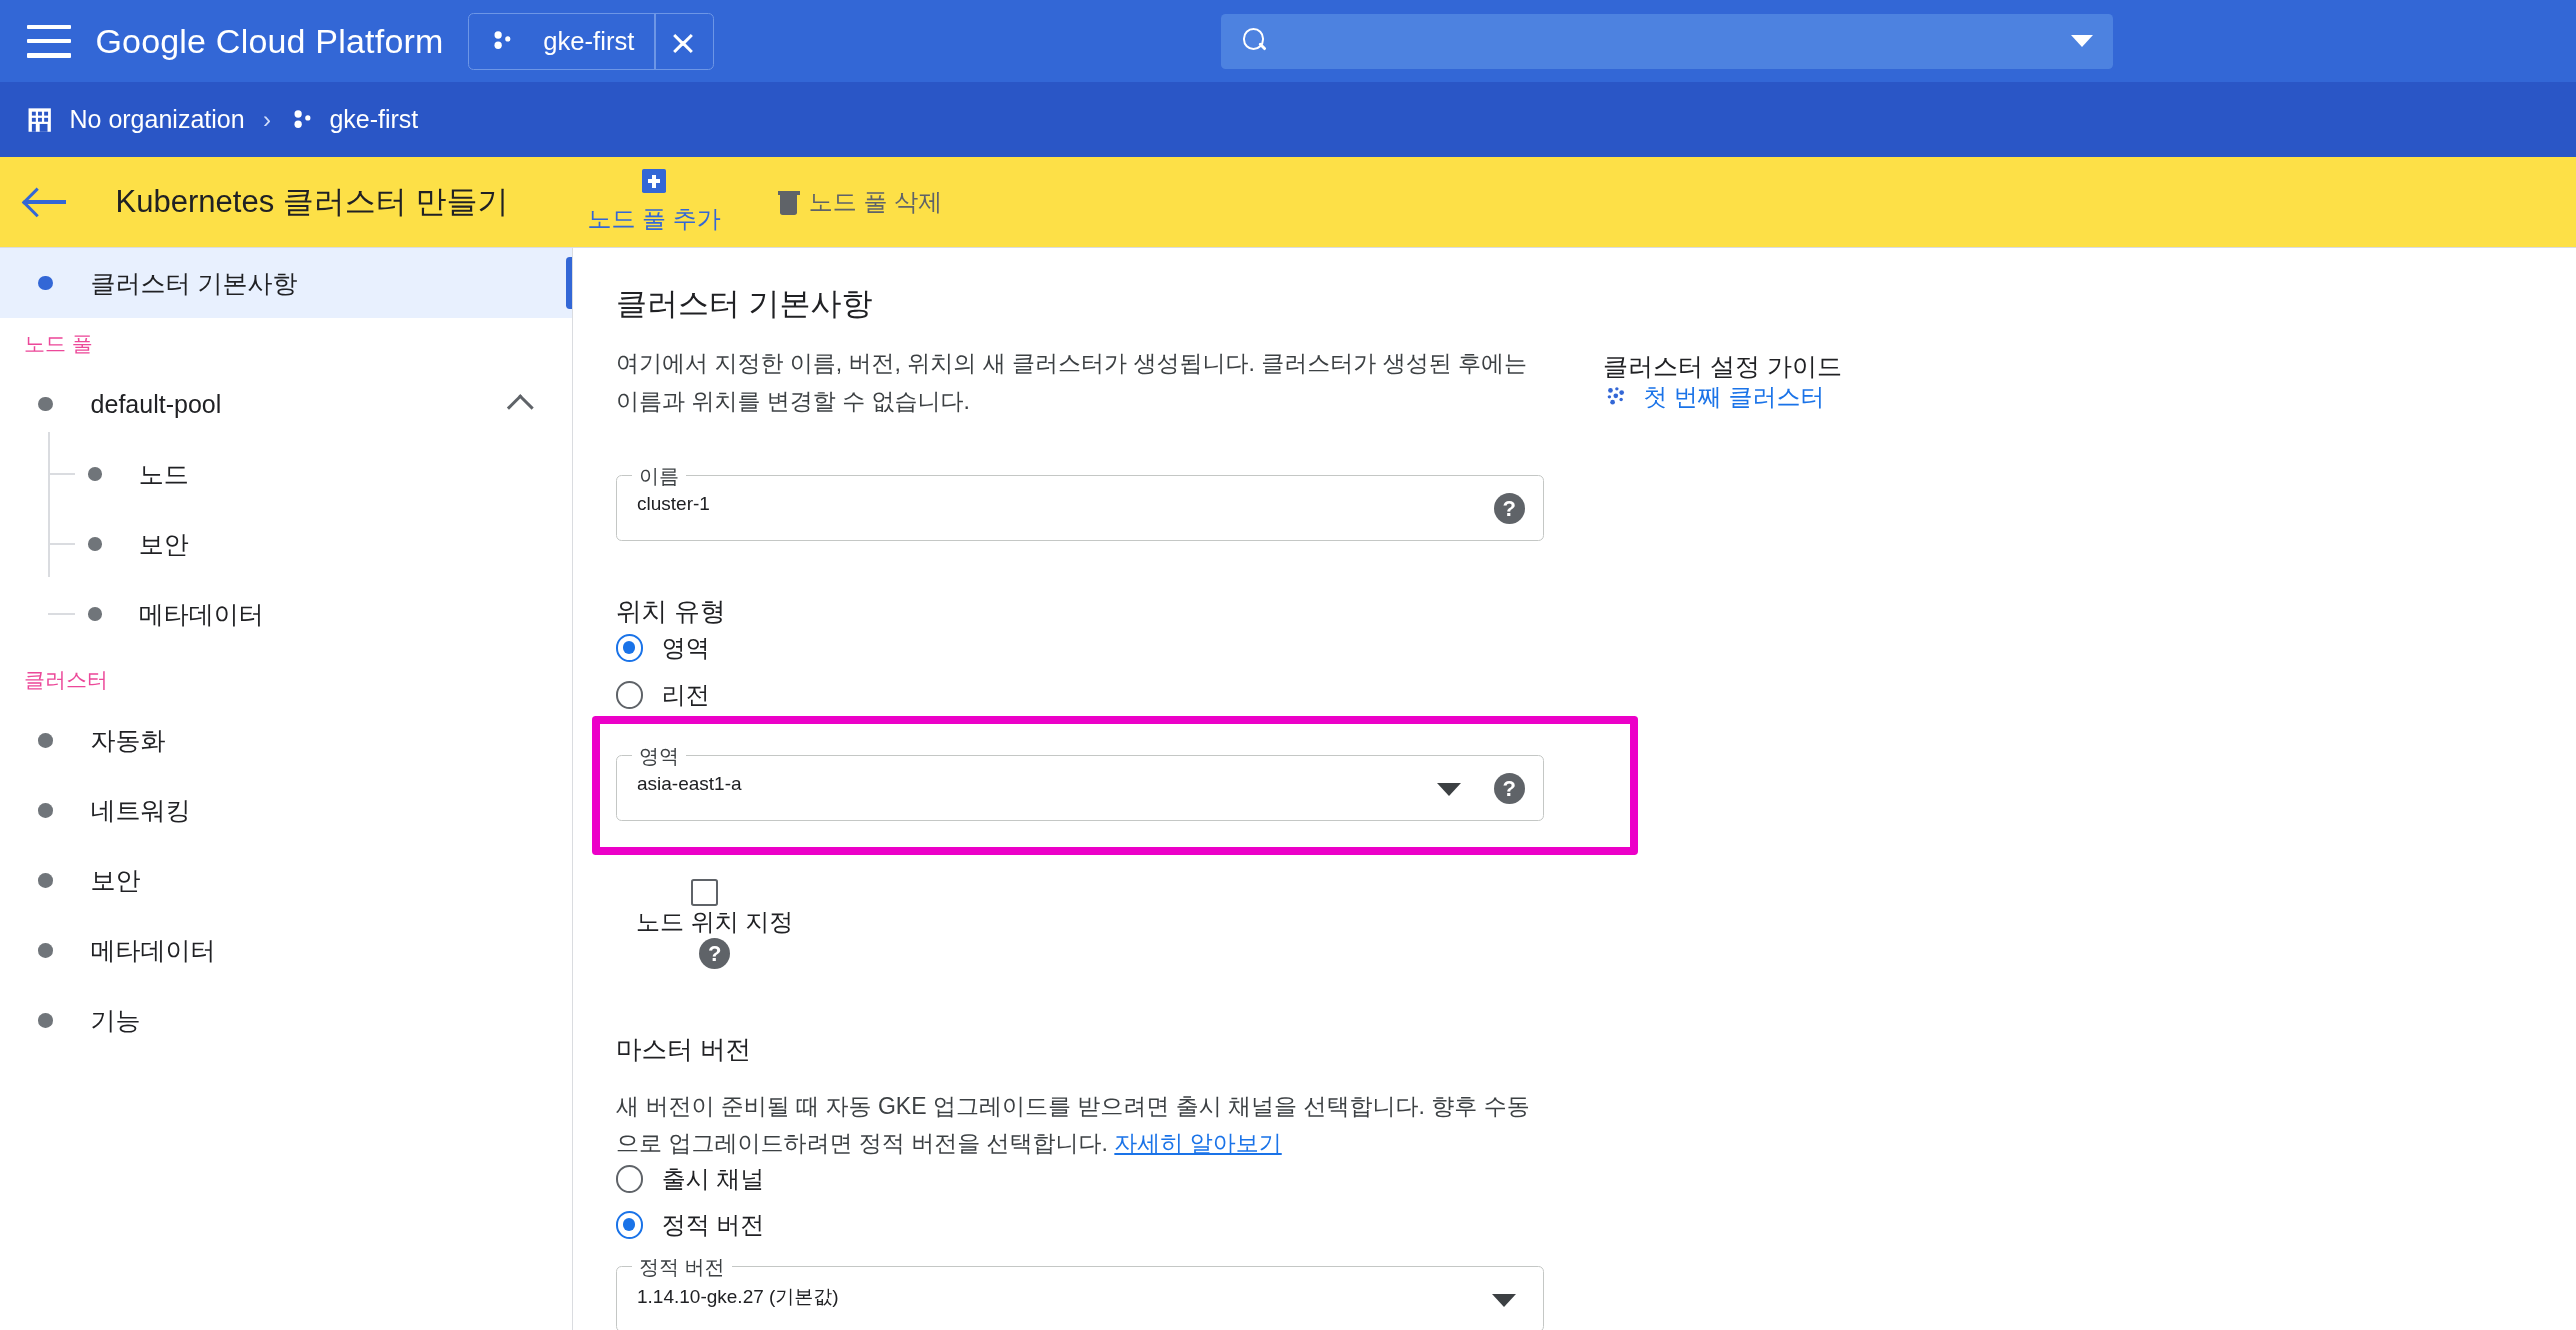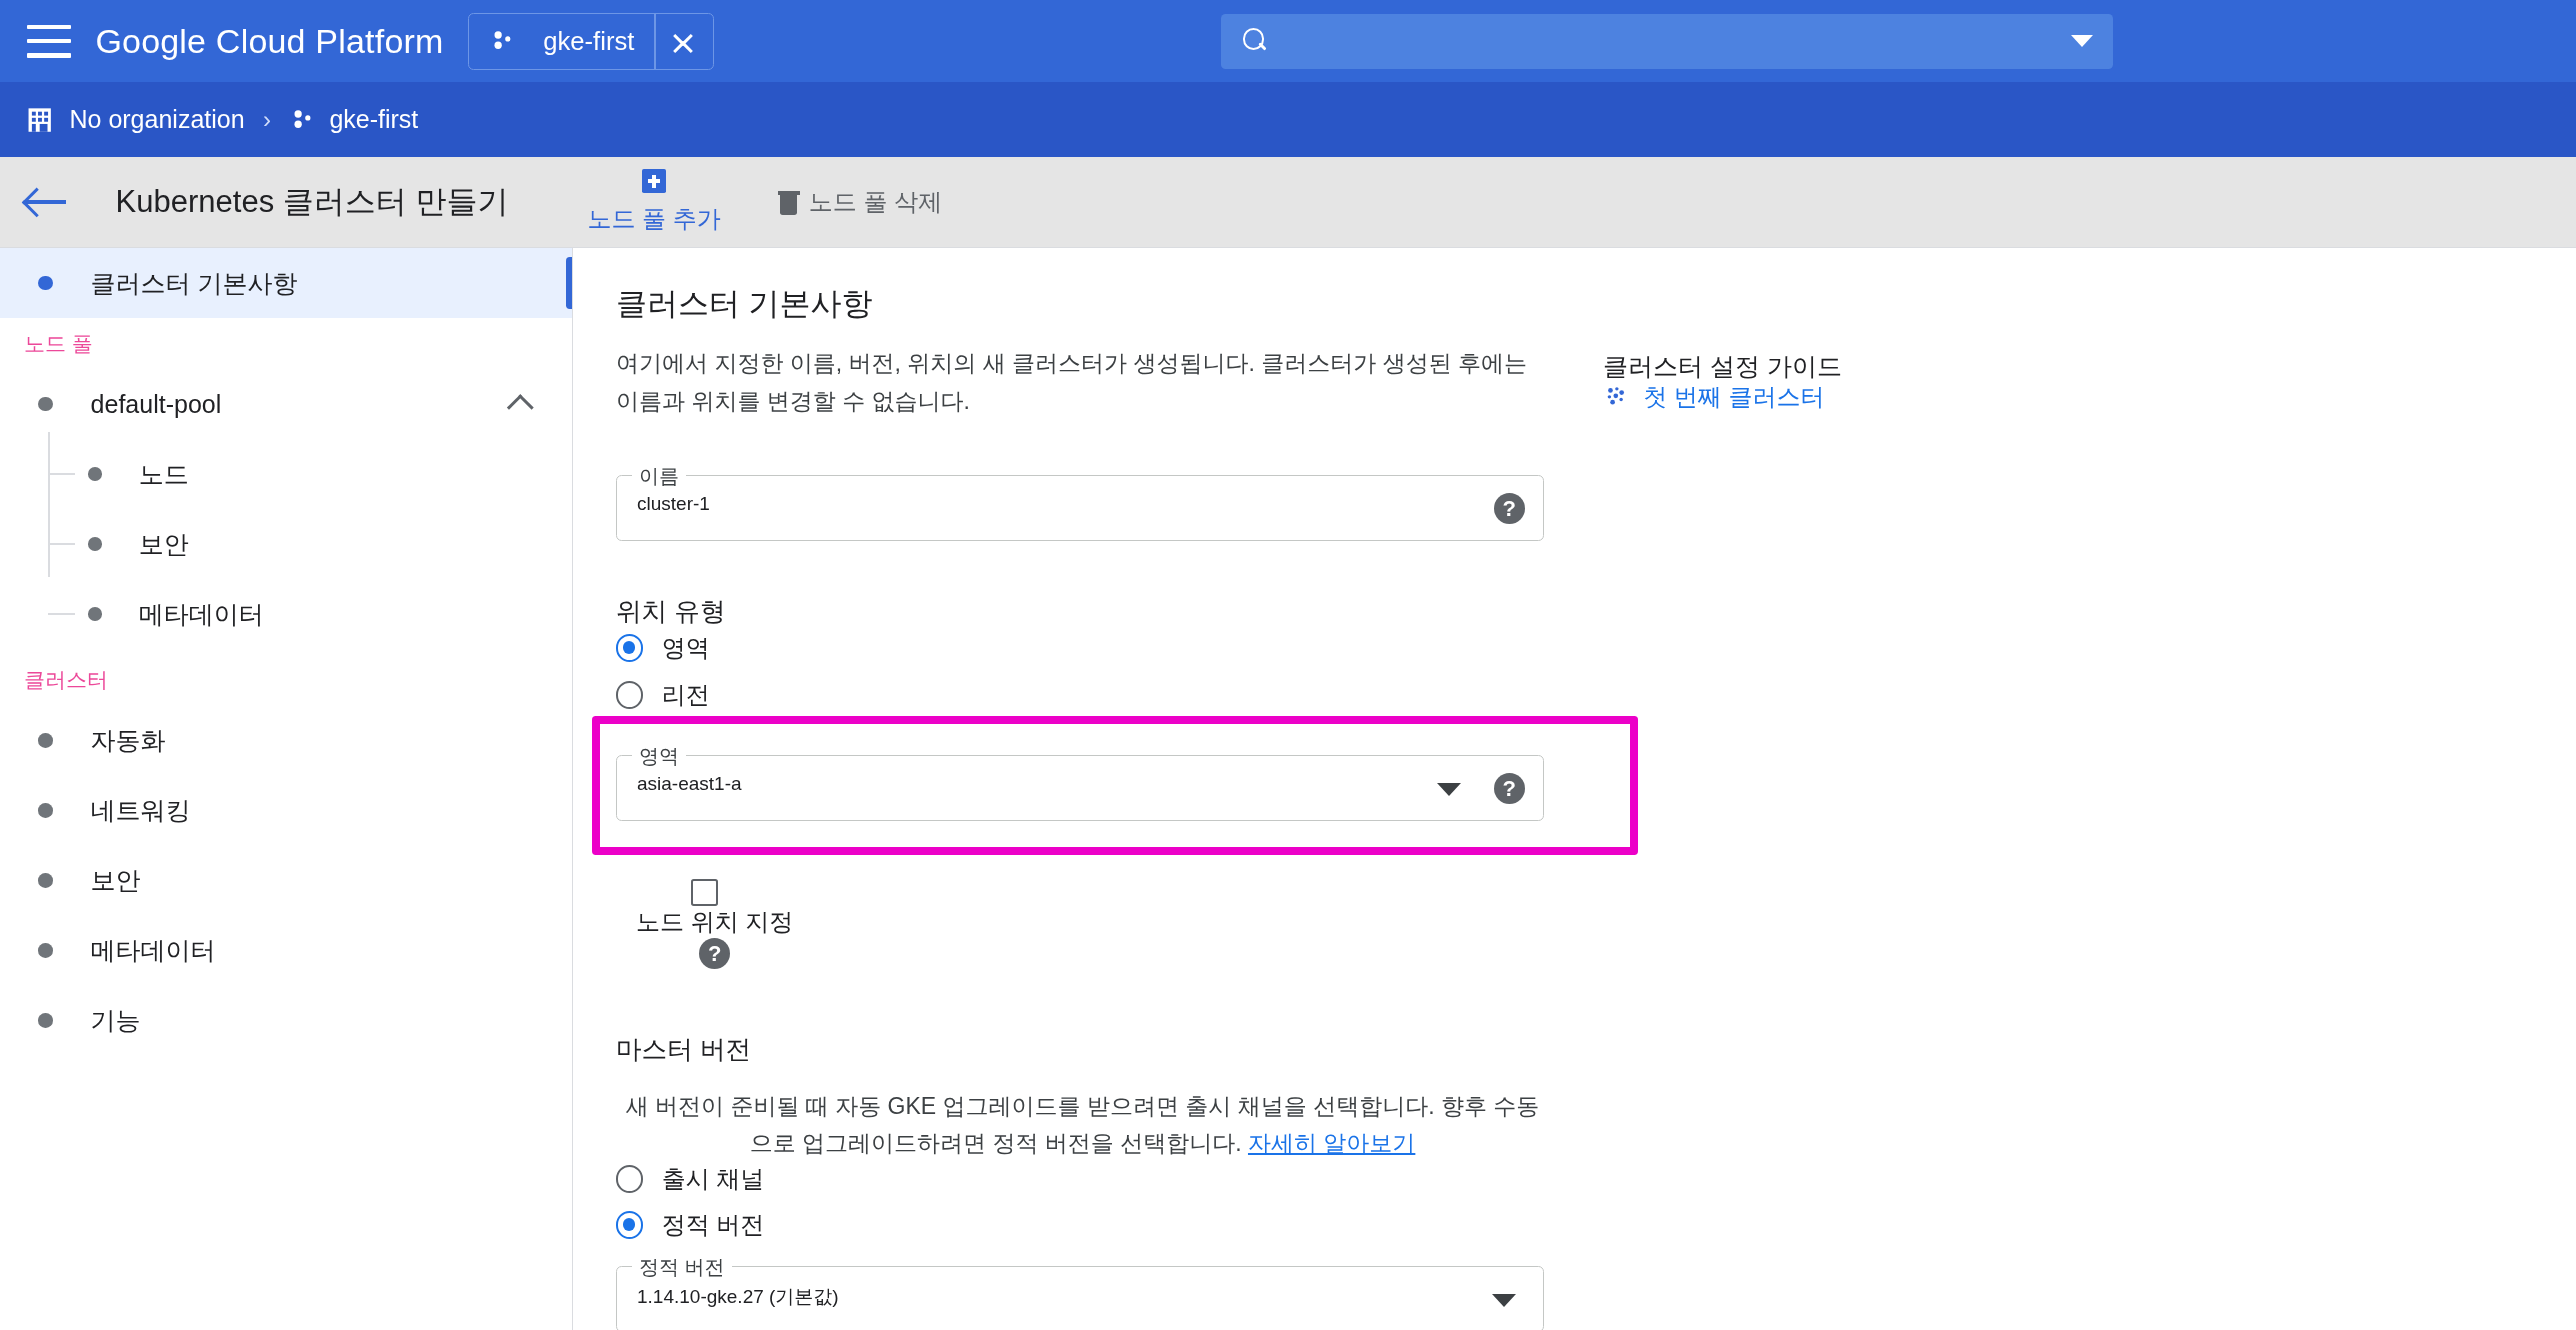--- a/index.html
+++ b/index.html
@@ -82,21 +82,21 @@
   .org-ico { width:27.4px; height:29px; position:relative; flex:none; margin-right:16.5px; }
   .org-ico svg { display:block; }
   .crumb-text { color:#fff; font-size:25px; white-space:nowrap; }
   .crumb-sep { color:#cfdcfa; font-size:24px; margin:0 18.3px; }
   .dots-ico { width:27.4px; height:27.4px; flex:none; margin-right:12.8px; }
   .dots-ico svg { display:block; }
 
   
   .pagehdr {
     position:absolute; left:0; top:157px; width:2576px; height:90px;
-    background:#e5e5e5; display:flex; align-items:center;
+    background:#fde047; display:flex; align-items:center;
   }
   .back-arrow { width:48px; height:37px; margin-left:25.6px; margin-right:42px; position:relative; cursor:pointer; flex:none;}
   .back-arrow::before{
     content:''; position:absolute; left:0; top:16.5px; width:40px; height:3.7px; background:#3367d6;
   }
   .back-arrow::after{
     content:''; position:absolute; left:0.9px; top:8.2px; width:18.3px; height:18.3px;
     border-left:3.7px solid #3367d6; border-bottom:3.7px solid #3367d6; transform:rotate(45deg);
   }
   .page-title { font-size:31px; color:#202124; white-space:nowrap; }
@@ -404,21 +404,21 @@
   </div>
 
   <div class="check-row" style="left:42px; top:631px;flex-direction:column;">
     <span class="checkbox"></span>
     <span class="check-lbl">노드 위치 지정</span>
     <span class="help-ico" style="position:relative; margin-left:20px;">?</span>
   </div>
 
   <div class="sec-head" style="left:42px; top:784px;">마스터 버전</div>
 
-  <div style="position:absolute; left:42px; top:840px; width:933px; font-size:23px; line-height:37px; color:#3c4043;text-align:center;">
+  <div style="position:absolute; left:42px; top:840px; width:933px; font-size:23px; line-height:37px; color:#3c4043;">
     <span>새 버전이 준비될 때 자동 GKE 업그레이드를 받으려면 출시 채널을 선택합니다. 향후 수동으로 업그레이드하려면 정적 버전을 선택합니다. </span><span class="link-inline">자세히 알아보기</span>
   </div>
 
   <div class="radio-row" style="left:42px; top:915px;">
     <span class="radio"></span>
     <span class="radio-lbl">출시 채널</span>
   </div>
   <div class="radio-row" style="left:42px; top:961px;">
     <span class="radio on"></span>
     <span class="radio-lbl">정적 버전</span>

